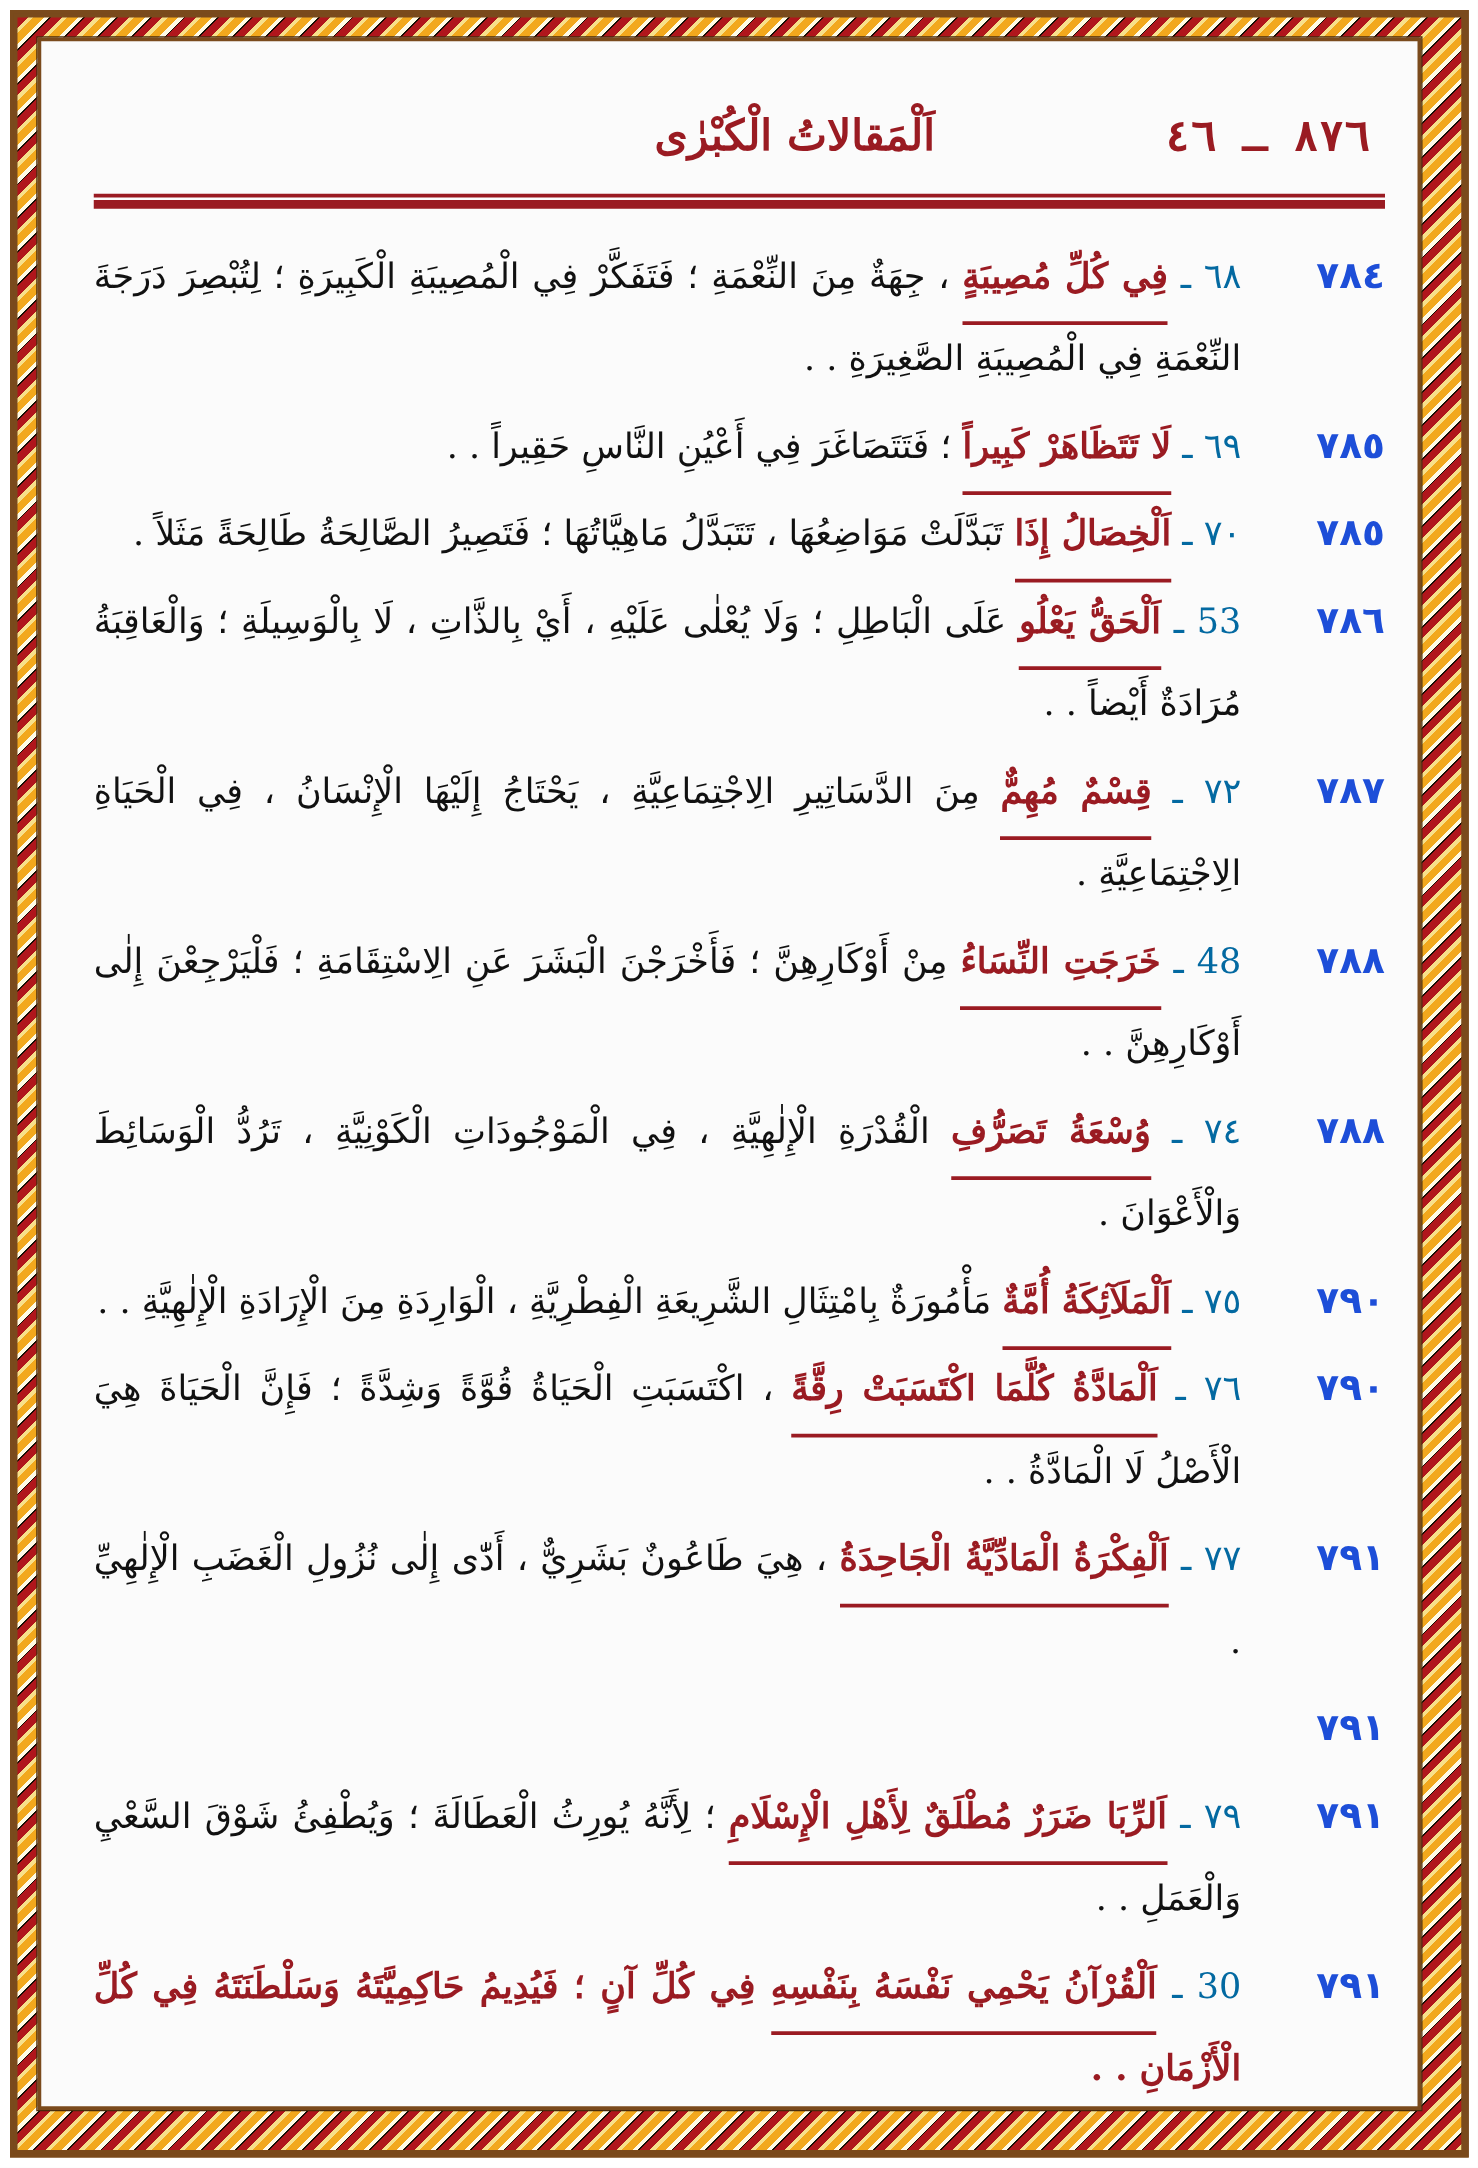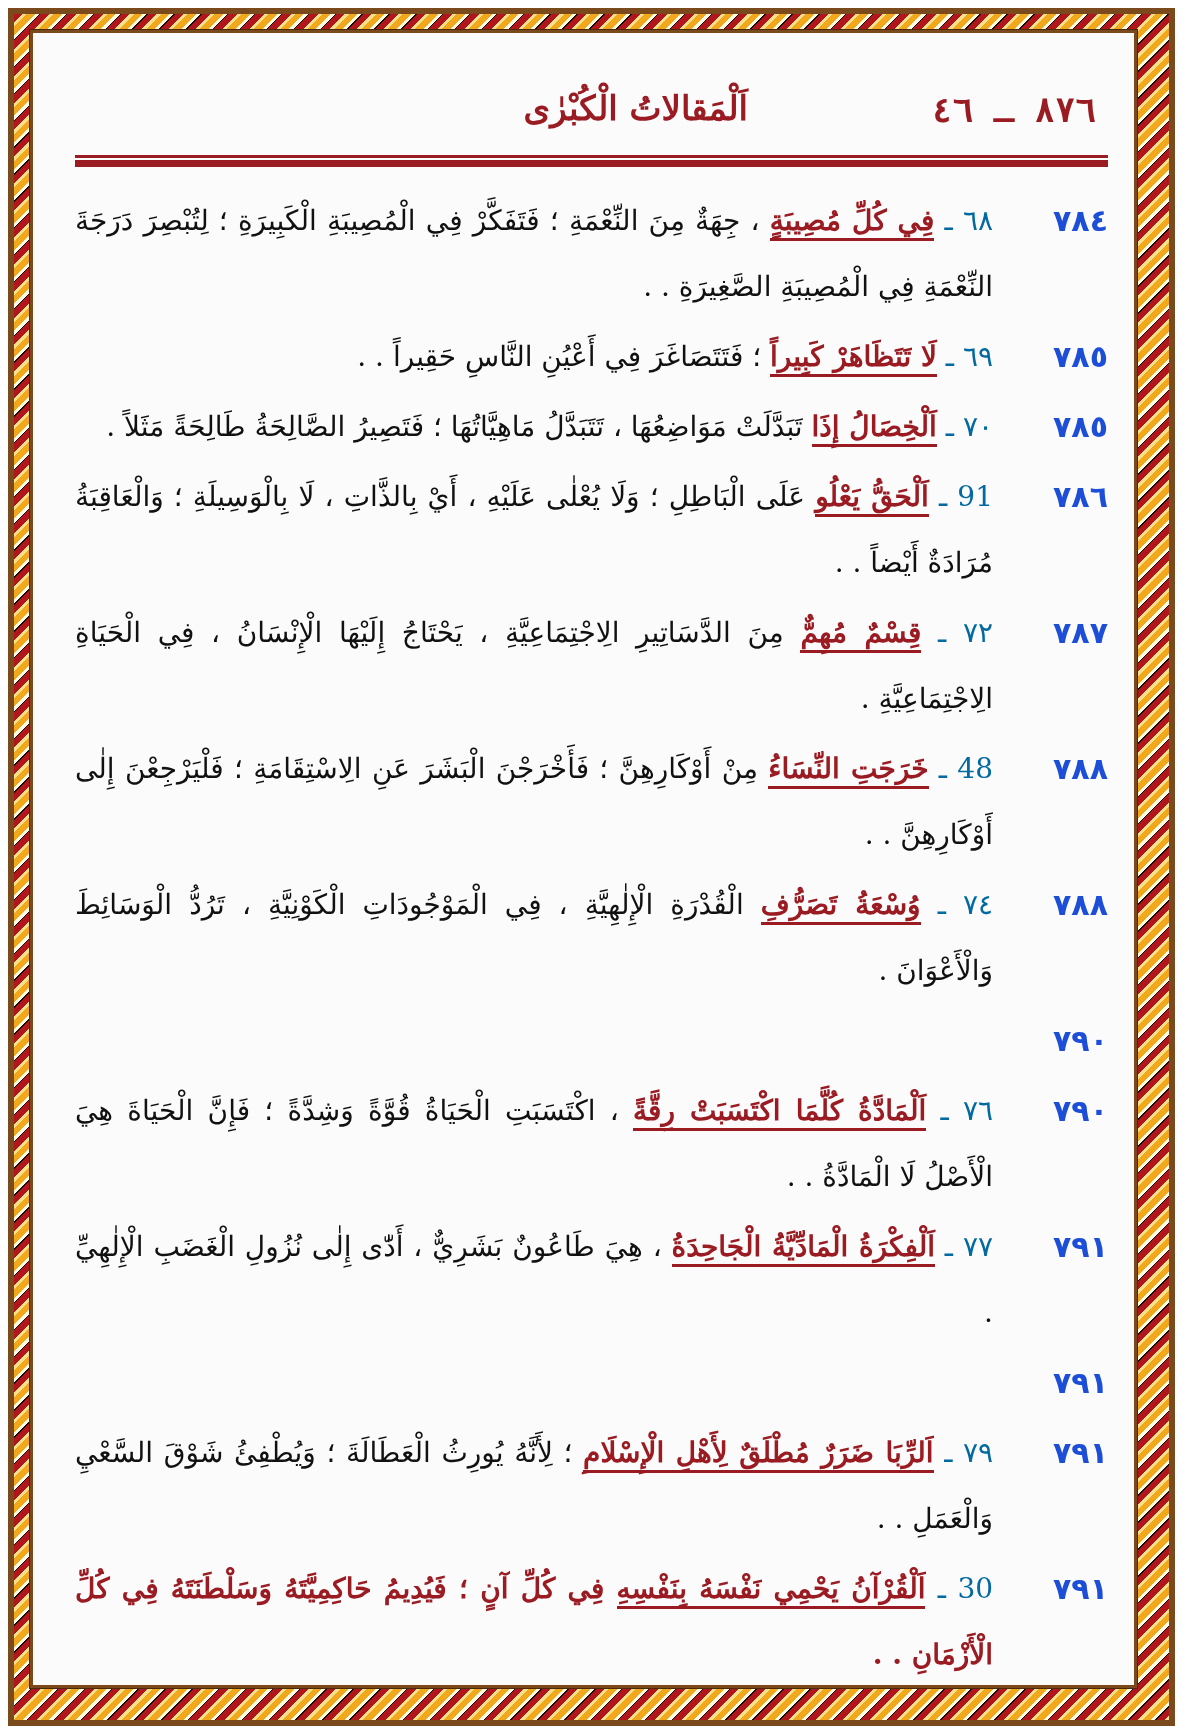--- a/index.html
+++ b/index.html
@@ -66,21 +66,21 @@
   }
   .body {
     flex: 1; font-size: 28px; line-height: 66px; color: #111;
     text-align: justify; text-align-last: right;
   }
   .num {
     color: #0369a1; font-weight: normal;
   }
   .head {
     color: #9a1b22; font-weight: bold;
-    border-bottom: 3px solid #9a1b22; padding-bottom: 1px;
+    border-bottom: 3px solid #9a1b22; padding-bottom: 20px;
   }
   .entry.all-red .body { color: #9a1b22; font-weight: bold; }
 </style>
 </head>
 <body>
 
 <div class="frame-outer">
   <div class="braid"></div>
 </div>
 <div class="frame-inner"></div>
@@ -100,36 +100,37 @@
   <div class="entry">
     <div class="ref">٧٨٥</div>
     <div class="body"><span class="num">٦٩ ـ</span> <span class="head">لَا تَتَظَاهَرْ كَبِيراً</span> <span>؛ فَتَتَصَاغَرَ فِي أَعْيُنِ النَّاسِ حَقِيراً . .</span></div>
   </div>
   <div class="entry">
     <div class="ref">٧٨٥</div>
     <div class="body"><span class="num">٧٠ ـ</span> <span class="head">اَلْخِصَالُ إِذَا</span> <span>تَبَدَّلَتْ مَوَاضِعُهَا ، تَتَبَدَّلُ مَاهِيَّاتُهَا ؛ فَتَصِيرُ الصَّالِحَةُ طَالِحَةً مَثَلاً .</span></div>
   </div>
   <div class="entry">
     <div class="ref">٧٨٦</div>
-    <div class="body"><span class="num">91 ـ</span> <span class="head">اَلْحَقُّ يَعْلُو</span> <span>عَلَى الْبَاطِلِ ؛ وَلَا يُعْلٰى عَلَيْهِ ، أَيْ بِالذَّاتِ ، لَا بِالْوَسِيلَةِ ؛ وَالْعَاقِبَةُ مُرَادَةٌ أَيْضاً . .</span></div>
+    <div class="body"><span class="num">53 ـ</span> <span class="head">اَلْحَقُّ يَعْلُو</span> <span>عَلَى الْبَاطِلِ ؛ وَلَا يُعْلٰى عَلَيْهِ ، أَيْ بِالذَّاتِ ، لَا بِالْوَسِيلَةِ ؛ وَالْعَاقِبَةُ مُرَادَةٌ أَيْضاً . .</span></div>
   </div>
   <div class="entry">
     <div class="ref">٧٨٧</div>
     <div class="body"><span class="num">٧٢ ـ</span> <span class="head">قِسْمٌ مُهِمٌّ</span> <span>مِنَ الدَّسَاتِيرِ الِاجْتِمَاعِيَّةِ ، يَحْتَاجُ إِلَيْهَا الْإِنْسَانُ ، فِي الْحَيَاةِ الِاجْتِمَاعِيَّةِ .</span></div>
   </div>
   <div class="entry">
     <div class="ref">٧٨٨</div>
     <div class="body"><span class="num">48 ـ</span> <span class="head">خَرَجَتِ النِّسَاءُ</span> <span>مِنْ أَوْكَارِهِنَّ ؛ فَأَخْرَجْنَ الْبَشَرَ عَنِ الِاسْتِقَامَةِ ؛ فَلْيَرْجِعْنَ إِلٰى أَوْكَارِهِنَّ . .</span></div>
   </div>
   <div class="entry">
     <div class="ref">٧٨٨</div>
     <div class="body"><span class="num">٧٤ ـ</span> <span class="head">وُسْعَةُ تَصَرُّفِ</span> <span>الْقُدْرَةِ الْإِلٰهِيَّةِ ، فِي الْمَوْجُودَاتِ الْكَوْنِيَّةِ ، تَرُدُّ الْوَسَائِطَ وَالْأَعْوَانَ .</span></div>
   </div>
   <div class="entry">
     <div class="ref">٧٩٠</div>
+    <div class="body"><span class="num">٧٥ ـ</span> <span class="head">اَلْمَلَآئِكَةُ أُمَّةٌ</span> <span>مَأْمُورَةٌ بِامْتِثَالِ الشَّرِيعَةِ الْفِطْرِيَّةِ ، الْوَارِدَةِ مِنَ الْإِرَادَةِ الْإِلٰهِيَّةِ . .</span></div>
   </div>
   <div class="entry">
     <div class="ref">٧٩٠</div>
     <div class="body"><span class="num">٧٦ ـ</span> <span class="head">اَلْمَادَّةُ كُلَّمَا اكْتَسَبَتْ رِقَّةً</span> <span>، اكْتَسَبَتِ الْحَيَاةُ قُوَّةً وَشِدَّةً ؛ فَإِنَّ الْحَيَاةَ هِيَ الْأَصْلُ لَا الْمَادَّةُ . .</span></div>
   </div>
   <div class="entry">
     <div class="ref">٧٩١</div>
     <div class="body"><span class="num">٧٧ ـ</span> <span class="head">اَلْفِكْرَةُ الْمَادِّيَّةُ الْجَاحِدَةُ</span> <span>، هِيَ طَاعُونٌ بَشَرِيٌّ ، أَدّٰى إِلٰى نُزُولِ الْغَضَبِ الْإِلٰهِيِّ .</span></div>
   </div>
   <div class="entry">

